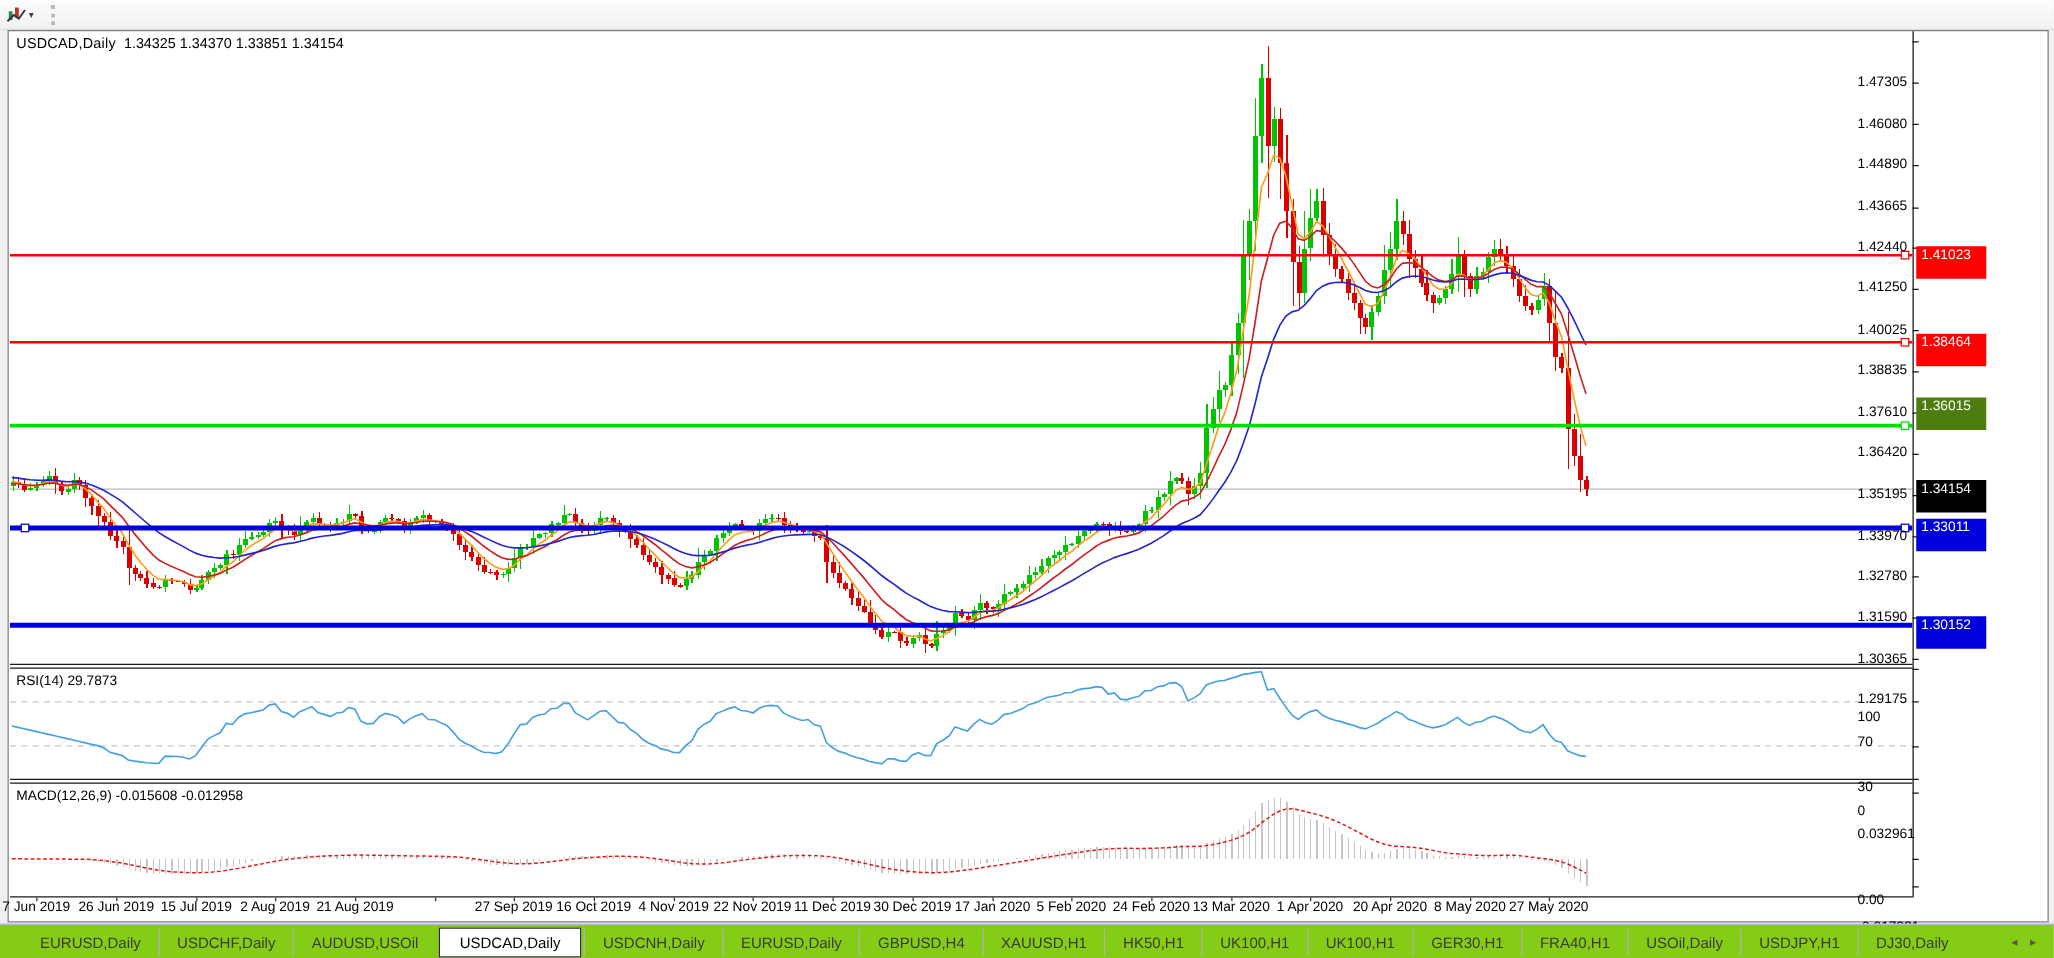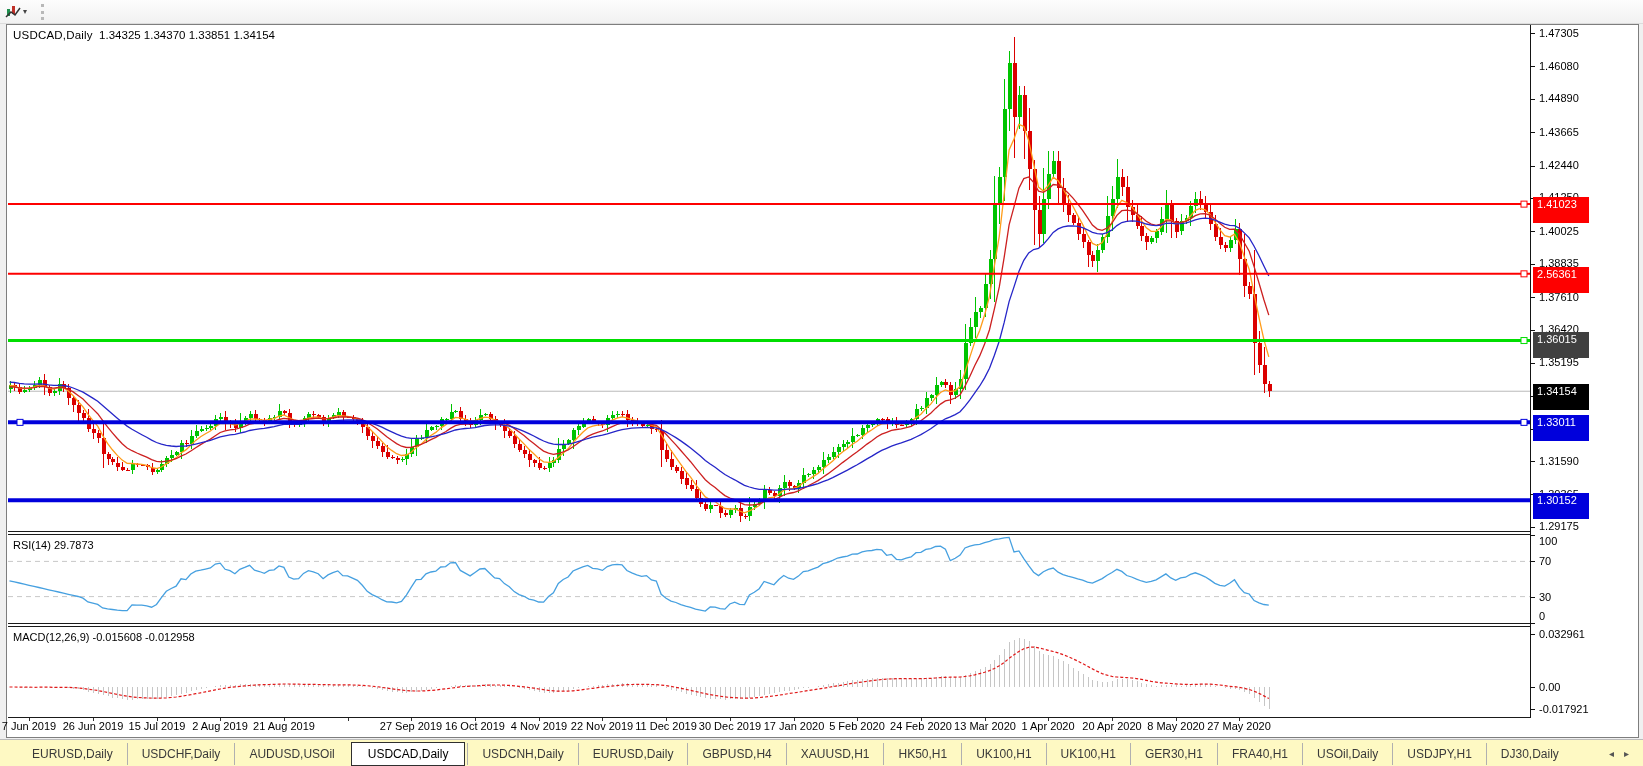--- a/index.html
+++ b/index.html
@@ -20,28 +20,28 @@
   .frame{position:absolute;left:6px;top:24px;width:1633px;height:714px;background:#fff;
     border:1px solid #7e7e7e;box-sizing:border-box;}
   .divider{position:absolute;left:8px;width:1522px;height:1px;background:#1a1a1a;}
   .axis-vline{position:absolute;left:1530px;top:25px;width:1px;height:693px;background:#151515;}
   .chart-title{position:absolute;left:13px;top:29px;font-size:11.5px;color:#000;white-space:pre;}
   .chart-title .sym{letter-spacing:0.2px;}
   .pane-label{position:absolute;left:13px;font-size:11px;color:#000;text-align:right;}
   svg{position:absolute;}
   
   .tickmark{position:absolute;left:1530px;width:5px;height:1px;background:#111;}
-  .ticklabel{position:absolute;left:1539px;font-size:11px;color:#000;line-height:13px;}
+  .ticklabel{position:absolute;left:1486px;font-size:11px;color:#000;line-height:13px;margin-top:33px;}
   .pricebox{position:absolute;left:1533px;height:14px;font-size:11px;line-height:14px;
     padding:0 4px 12px 4px;color:#fff;min-width:48px;}
   
   .datelabel{position:absolute;font-size:11px;color:#000;transform:translateX(-50%);white-space:nowrap;}
   .datetick{position:absolute;width:1px;height:3px;background:#333;}
   
-  .tabbar{position:absolute;left:0;top:739px;width:1643px;height:27px;background:#fef9c3;
+  .tabbar{position:absolute;left:0;top:739px;width:1643px;height:27px;background:#84cc16;
     border-top:1px solid #bcbcbc;display:flex;align-items:center;}
   .tabs{display:flex;list-style:none;margin:0;padding:0 0 0 18px;align-items:center;height:100%;flex:1;}
   .tab{font-size:12px;color:#3a3a3a;padding:4px 14px;cursor:pointer;position:relative;white-space:nowrap;}
   .tab + .tab{border-left:1px solid #b0b0b0;}
   .tab.active{background:#fff;border:1px solid #2f2f2f;color:#000;margin:0 2px;z-index:2;
     padding:4px 16px;border-left:1px solid #2f2f2f;}
   .tab-arrows{display:flex;gap:10px;margin-right:14px;color:#555;font-size:10px;}
   .tab-arrows span{cursor:pointer;}
 </style>
 </head>
@@ -903,22 +903,22 @@
     <div class="ticklabel" style="top:390px">1.33970</div>
     <div class="tickmark" style="top:429px"></div>
     <div class="ticklabel" style="top:422px">1.32780</div>
     <div class="tickmark" style="top:461px"></div>
     <div class="ticklabel" style="top:455px">1.31590</div>
     <div class="tickmark" style="top:494px"></div>
     <div class="ticklabel" style="top:488px">1.30365</div>
     <div class="tickmark" style="top:527px"></div>
     <div class="ticklabel" style="top:520px">1.29175</div>
     <div class="pricebox" style="top:197px;background:#fe0000">1.41023</div>
-    <div class="pricebox" style="top:267px;background:#fe0000">2.56361</div>
-    <div class="pricebox" style="top:332px;background:#404040">1.36015</div>
+    <div class="pricebox" style="top:267px;background:#fe0000">1.38464</div>
+    <div class="pricebox" style="top:318px;background:#4d7c0f">1.36015</div>
     <div class="pricebox" style="top:415px;background:#0000dc">1.33011</div>
     <div class="pricebox" style="top:493px;background:#0000dc">1.30152</div>
     <div class="pricebox" style="top:384px;background:#000000">1.34154</div>
     <div class="tickmark" style="top:535px"></div>
     <div class="ticklabel" style="top:535px">100</div>
     <div class="tickmark" style="top:561px"></div>
     <div class="ticklabel" style="top:555px">70</div>
     <div class="tickmark" style="top:597px"></div>
     <div class="ticklabel" style="top:591px">30</div>
     <div class="tickmark" style="top:623px"></div>

